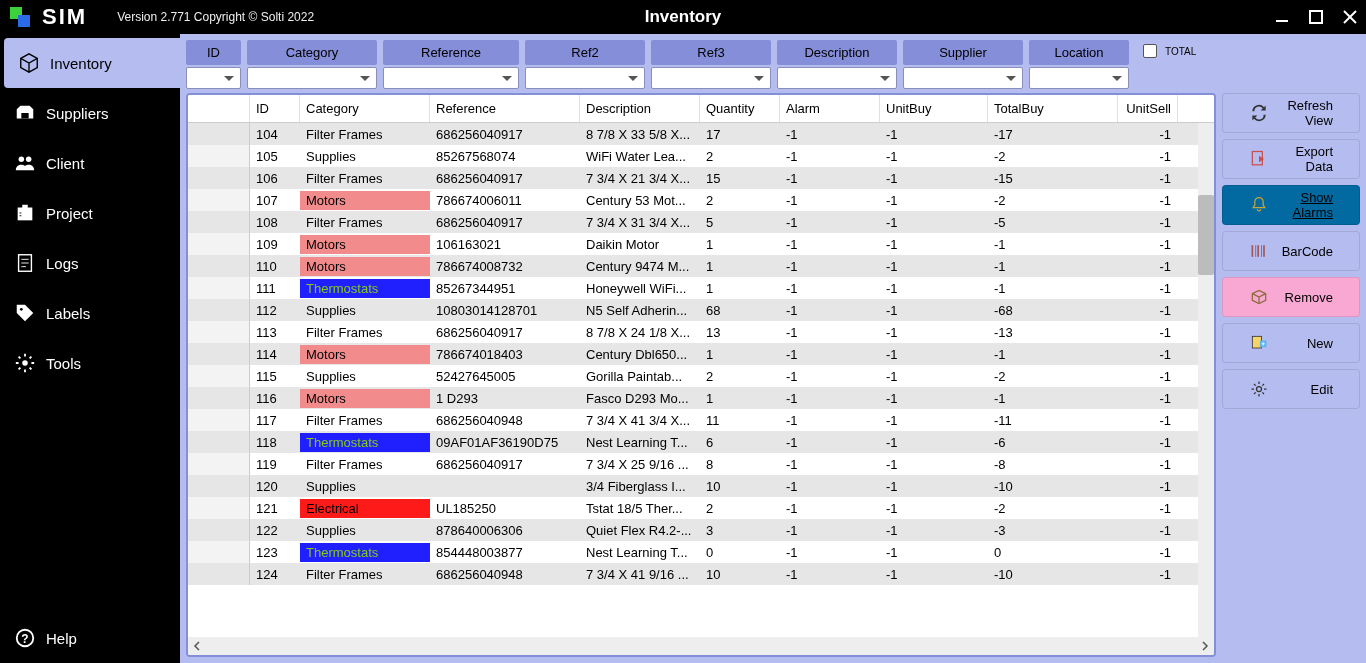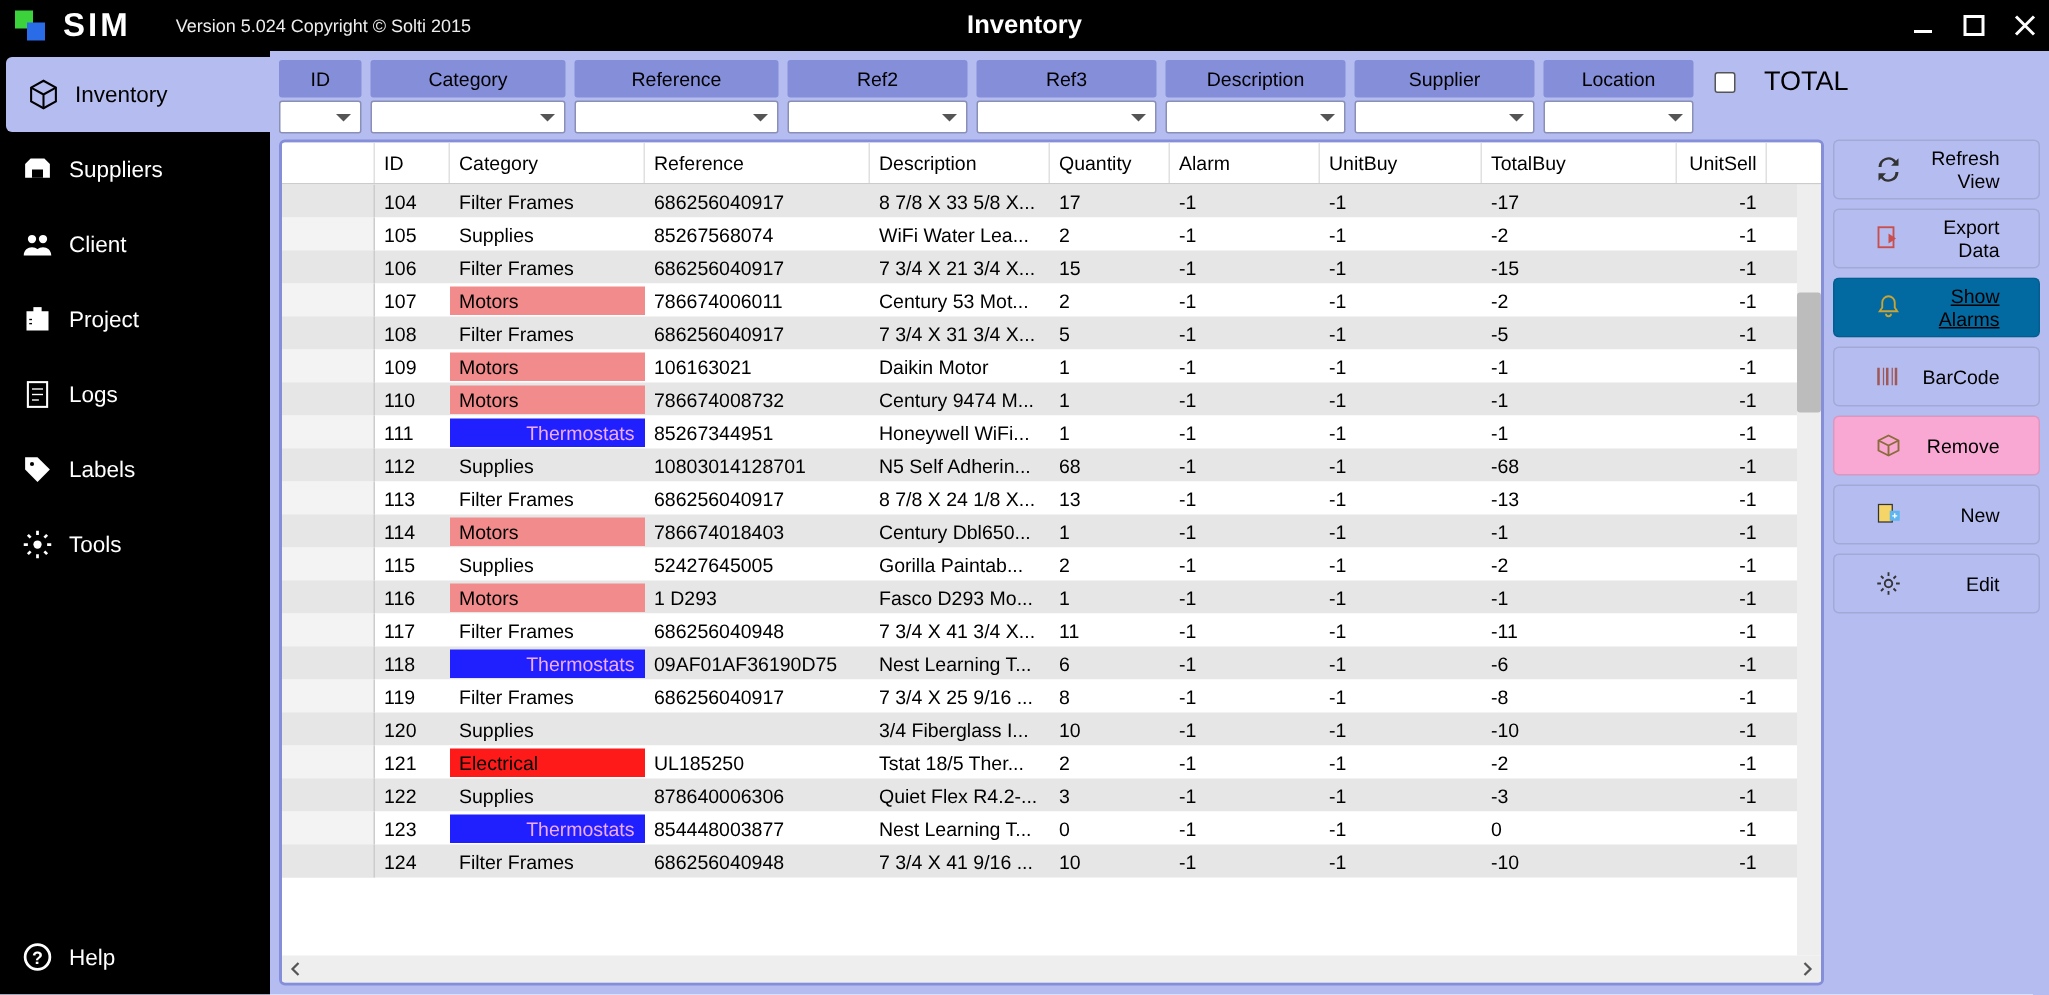--- a/index.html
+++ b/index.html
@@ -17,56 +17,56 @@
 .nav-item svg { width: 22px; height: 22px; fill: #fff; }
 .nav-item.active { background: #b5bdf0; color: #000; border-radius: 4px 0 0 4px; margin-left: 4px; }
 .nav-item.active svg { fill: #000; }
 .nav-spacer { flex: 1; }
 .main { flex: 1; display: flex; flex-direction: column; padding: 6px; gap: 4px; }
 .filters { display: flex; gap: 6px; align-items: flex-start; }
 .filter-col { display: flex; flex-direction: column; gap: 2px; }
 .filter-head { background: #858ed8; color: #000; text-align: center; padding: 5px 0; border-radius: 2px; font-size: 13px; }
 .filter-select { background: #fff; border: 1px solid #8a8fb8; border-radius: 2px; height: 22px; position: relative; }
 .filter-select::after { content: ""; position: absolute; right: 6px; top: 8px; border: 5px solid transparent; border-top-color: #555; }
-.total-box { display: flex; align-items: center; gap: 19px; padding: 4px 8px; font-size: 18px; }
+.total-box { display: flex; align-items: center; gap: 8px; padding: 4px 8px; font-size: 10px; }
 .total-check { width: 14px; height: 14px; border: 1px solid #555; background: #fff; border-radius: 2px; }
 .body { display: flex; flex: 1; gap: 6px; min-height: 0; }
 .grid-wrap { flex: 1; border: 2px solid #858ed8; border-radius: 4px; background: #fff; overflow: hidden; display: flex; flex-direction: column; position: relative; }
 .grid-head { display: flex; background: #fff; border-bottom: 1px solid #ccc; }
 .grid-head div { padding: 6px 6px; font-size: 13px; border-right: 1px solid #e0e0e0; overflow: hidden; white-space: nowrap; text-overflow: ellipsis; }
 .grid-body { flex: 1; overflow: hidden; }
 .row { display: flex; height: 22px; align-items: center; }
 .row:nth-child(odd) { background: #e6e6e6; }
 .row:nth-child(even) { background: #fff; }
 .cell { padding: 2px 6px; font-size: 13px; border-right: 1px solid transparent; overflow: hidden; white-space: nowrap; text-overflow: ellipsis; }
 .rowhead { width: 62px; background: #e6e6e6; border-right: 1px solid #ccc; height: 100%; }
 .row:nth-child(even) .rowhead { background: #f3f3f3; }
 .cat-motors { background: #f28b8b; }
-.cat-therm { background: #2020ff; color: #f0abfc; text-align: right; }
+.cat-therm { background: #2020ff; color: #84cc16; }
 .cat-elec { background: #ff1a1a; }
 .vscroll { position: absolute; right: 0; top: 28px; bottom: 18px; width: 16px; background: #eee; }
 .vscroll-thumb { position: absolute; top: 72px; width: 16px; height: 80px; background: #bcbcbc; border-radius: 2px; }
 .hscroll { height: 18px; background: #eee; display: flex; align-items: center; justify-content: space-between; padding: 0 2px; }
 .hscroll-arrow { width: 14px; height: 14px; display: flex; align-items: center; justify-content: center; }
 .actions { width: 138px; display: flex; flex-direction: column; gap: 6px; }
 .act { height: 40px; border-radius: 4px; display: flex; align-items: center; padding: 0 26px; gap: 8px; font-size: 13px; border: 1px solid rgba(0,0,0,0.1); cursor: pointer; }
 .act svg { width: 20px; height: 20px; flex-shrink: 0; }
 .act span { flex: 1; text-align: right; }
 .c-id { width: 50px; } .c-cat { width: 130px; } .c-ref { width: 150px; } .c-desc { width: 120px; } .c-qty { width: 80px; } .c-alarm { width: 100px; } .c-ub { width: 108px; } .c-tb { width: 130px; } .c-us { width: 60px; text-align: right; }
 </style>
 </head>
 <body>
 
 <div class="titlebar">
   <svg class="logo" viewBox="0 0 24 24">
       <rect x="2" y="2" width="12" height="12" fill="#3cd23c"></rect>
       <rect x="10" y="10" width="12" height="12" fill="#2a6be8"></rect>
     </svg>
   <div class="appname">SIM</div>
-  <div class="copyright">Version 5.024  Copyright © Solti 2015</div>
+  <div class="copyright">Version 2.771  Copyright © Solti 2022</div>
   <div class="wintitle">Inventory</div>
   <div class="winbtns">
     <svg viewBox="0 0 16 16">
         <line x1="2" y1="12" x2="14" y2="12" stroke="#fff" stroke-width="2"></line>
       </svg>
     <svg viewBox="0 0 16 16">
         <rect x="2" y="2" width="12" height="12" fill="none" stroke="#fff" stroke-width="2"></rect>
       </svg>
     <svg viewBox="0 0 16 16">
         <line x1="2" y1="2" x2="14" y2="14" stroke="#fff" stroke-width="2"></line>

